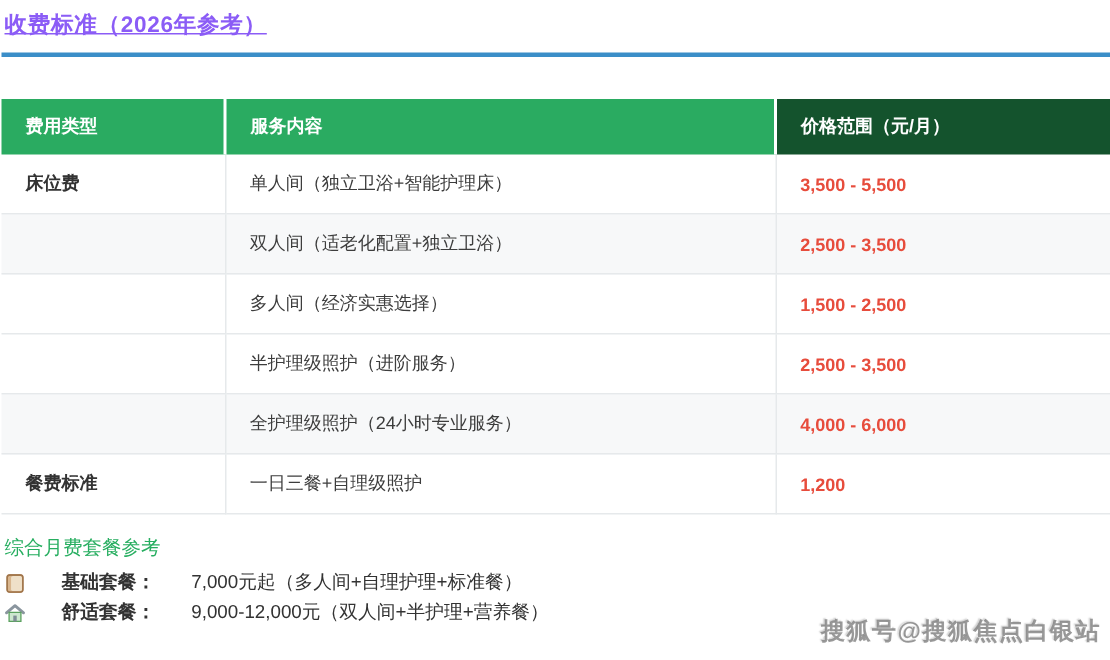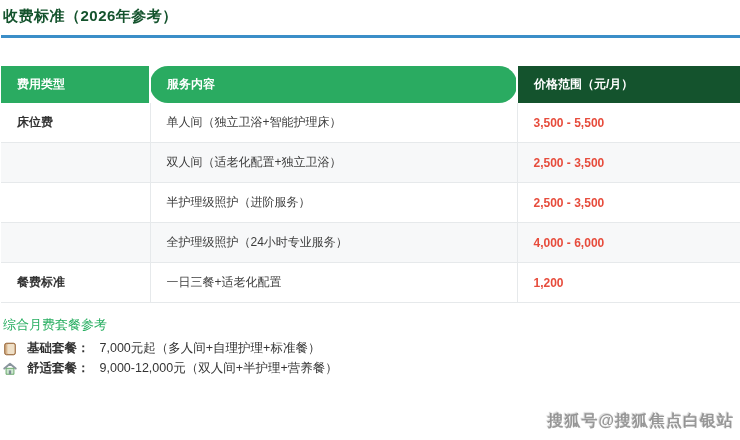--- a/index.html
+++ b/index.html
@@ -33,78 +33,83 @@
   }
   .fee-table td.cat{font-weight:bold;color:#333;border-right:1px solid #e6e9eb;}
   .fee-table td.svc{color:#3d3d3d;border-right:1px solid #e6e9eb;}
   .fee-table td.price{font-weight:bold;}
   .fee-table tr.alt{background:#f7f8f9;}
   .packages-heading{
     font-size:13px;font-weight:normal;color:#27ae60;
     margin:13px 0 7px 2px;
   }
   .package-item{
-    display:flex;align-items:center;gap:10px;
+    display:flex;align-items:center;gap:24px;
     margin:5px 0 5px 2px;font-size:12.5px;color:#333;line-height:15px;
   }
   .package-item .pkg-label{font-weight:bold;}
   .pkg-icon{width:14px;height:14px;flex:0 0 14px;display:inline-block;}
   .watermark{
     position:absolute;right:6px;bottom:8px;
     font-size:16px;font-weight:bold;letter-spacing:1px;
     color:rgba(125,125,125,0.78);
     text-shadow:1px 1px 0 rgba(255,255,255,0.95),-1px -1px 1px rgba(0,0,0,0.18);
   }
 </style>
 </head>
 <body>
 
 <div class="page">
 
-  <div class="page-title" style="color: #14532d;">收费标准（2026年参考）</div>
+  <div class="page-title" style="color: #8b5cf6; text-decoration: underline;">收费标准（2026年参考）</div>
 
   <div class="blue-divider" style="background: rgb(59, 142, 200);"></div>
 
   <table class="fee-table">
     <colgroup>
         <col class="c1">
         <col class="c2">
         <col class="c3">
       </colgroup>
     <thead>
       <tr>
         <th style="background: rgb(42, 171, 97);">费用类型</th>
-        <th style="background: rgb(42, 171, 97); border-radius: 18px;">服务内容</th>
+        <th style="background: rgb(42, 171, 97);">服务内容</th>
         <th style="background: #14532d;">价格范围（元/月）</th>
       </tr>
     </thead>
     <tbody>
         <tr>
           <td class="cat">床位费</td>
           <td class="svc">单人间（独立卫浴+智能护理床）</td>
           <td class="price" style="color: rgb(231, 76, 60);">3,500 - 5,500</td>
         </tr>
         <tr class="alt" style="background: rgb(247, 248, 249); padding-left: 10px;">
           <td class="cat"></td>
           <td class="svc">双人间（适老化配置+独立卫浴）</td>
           <td class="price" style="color: rgb(231, 76, 60);">2,500 - 3,500</td>
         </tr>
         <tr>
           <td class="cat"></td>
+          <td class="svc">多人间（经济实惠选择）</td>
+          <td class="price" style="color: rgb(231, 76, 60);">1,500 - 2,500</td>
+        </tr>
+        <tr>
+          <td class="cat"></td>
           <td class="svc">半护理级照护（进阶服务）</td>
           <td class="price" style="color: rgb(231, 76, 60);">2,500 - 3,500</td>
         </tr>
         <tr class="alt" style="background: rgb(247, 248, 249);">
           <td class="cat"></td>
           <td class="svc">全护理级照护（24小时专业服务）</td>
           <td class="price" style="color: rgb(231, 76, 60);">4,000 - 6,000</td>
         </tr>
         <tr>
           <td class="cat">餐费标准</td>
-          <td class="svc">一日三餐+适老化配置</td>
+          <td class="svc">一日三餐+自理级照护</td>
           <td class="price" style="color: rgb(231, 76, 60);">1,200</td>
         </tr>
       </tbody>
   </table>
 
   <div class="packages-heading" style="color: rgb(39, 174, 96);">综合月费套餐参考</div>
 
   <div>
       <div class="package-item">
         <span class="pkg-icon"><svg viewBox="0 0 16 16" width="14" height="14">

